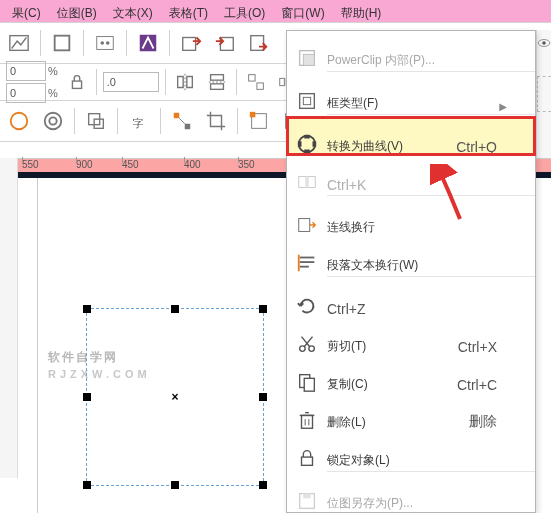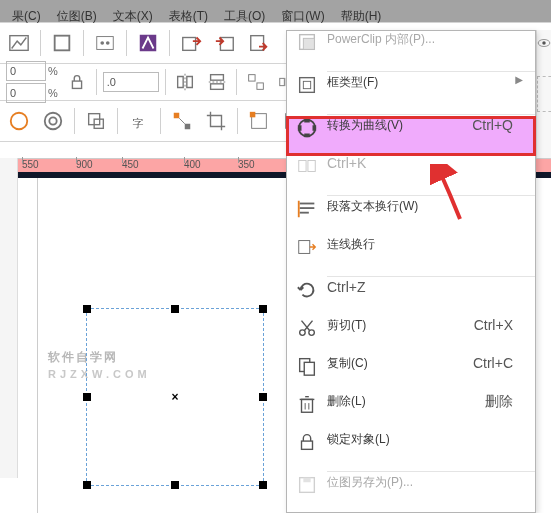--- a/index.html
+++ b/index.html
@@ -1,17 +1,17 @@
 <!DOCTYPE html>
 <html><head>
 <meta charset="utf-8">
 <style>
 *{box-sizing:border-box;margin:0;padding:0;font-family:"Microsoft YaHei",SimSun,sans-serif;font-size:12px;user-select:none}
 body{width:551px;height:513px;background:#fff;position:relative;overflow:hidden}
-.menubar{height:22px;display:flex;align-items:flex-start;padding:8px 4px;background:#a3a3a3}
+.menubar{height:22px;display:flex;align-items:flex-end;padding:0 4px;background:#f9a8d4}
 .menubar span{padding:0 8px;color:#333;cursor:default}
 .toolbar-sep{height:1px;background:#d4d4d4}
 .tb{height:40px;display:flex;align-items:center;padding:0 6px;gap:8px;background:#fff}
 .tb2{height:36px;display:flex;align-items:center;padding:0 6px;gap:6px;background:#fff}
 .icn{width:26px;height:26px;display:flex;align-items:center;justify-content:center;color:#555}
 .icn svg{width:22px;height:22px}
 .divider{width:1px;height:26px;background:#d0d0d0}
 .num-input{width:40px;height:20px;border:1px solid #bbb;display:flex;align-items:center;padding:0 3px;color:#555;font-size:11px}
 .pct{color:#666;font-size:11px}
 .toolbox{position:absolute;left:0;top:158px;width:18px;height:320px;background:#f5f5f5;border-right:1px solid #ddd}
@@ -22,30 +22,30 @@
 .canvas{position:absolute;left:38px;top:178px;right:0;bottom:0;background:#fff}
 .sel-box{position:absolute;left:48px;top:130px;width:178px;height:178px;border:1px dashed #6aa2d8}
 .handle{position:absolute;width:8px;height:8px;background:#000}
 .handle.nw{left:-4px;top:-4px}.handle.n{left:50%;top:-4px;margin-left:-4px}.handle.ne{right:-4px;top:-4px}
 .handle.w{left:-4px;top:50%;margin-top:-4px}.handle.e{right:-4px;top:50%;margin-top:-4px}
 .handle.sw{left:-4px;bottom:-4px}.handle.s{left:50%;bottom:-4px;margin-left:-4px}.handle.se{right:-4px;bottom:-4px}
 .center-x{position:absolute;left:50%;top:50%;transform:translate(-50%,-50%);font-weight:bold;color:#000}
 .watermark{position:absolute;left:10px;top:160px;color:#b8b8b8;font-size:26px;font-weight:bold;font-family:SimHei;letter-spacing:2px;text-shadow:1px 1px 0 #fff}
 .watermark small{display:block;font-size:11px;letter-spacing:4px;color:#c8c8c8}
 .dropdown{position:absolute;left:286px;top:30px;width:250px;background:#fff;border:1px solid #b5b5b5;box-shadow:2px 2px 6px rgba(0,0,0,.15)}
-.dd-row{height:38px;display:flex;align-items:flex-start;padding:0 10px 0 0;position:relative}
+.dd-row{height:38px;display:flex;align-items:flex-end;padding:0 26px 0 0;position:relative}
 .dd-iconcol{width:40px;display:flex;align-items:center;justify-content:center}
 .dd-iconcol svg{width:22px;height:22px}
 .dd-label{flex:1;color:#3a3a3a}
 .dd-label.disabled{color:#a8a8a8}
 .dd-short{color:#555;font-size:14px}
 .dd-short.disabled{color:#b0b0b0}
 .dd-arrow{width:12px;color:#888;font-size:10px;text-align:center}
 .dd-row.disabled .dd-iconcol{opacity:.55}
-.dd-row.highlight{outline:3px solid #e03030;outline-offset:-2px;background:#f0abfc}
+.dd-row.highlight{outline:3px solid #e03030;outline-offset:-2px;background:#fef9c3}
 .dd-sepline{height:1px;background:#e4e4e4;margin:2px 0 2px 40px}
 .red-arrow{position:absolute;left:430px;top:164px;pointer-events:none}
 .prop-strip{position:absolute;right:0;top:30px;width:15px;height:128px;background:#f7f7f7;border-left:1px solid #ddd}
 .mini-panel{position:absolute;right:-6px;top:76px;width:20px;height:36px;border:1px dashed #bbb}
 </style>
 </head>
 <body>
 
 <div class="menubar">
   <span>果(C)</span>
@@ -296,38 +296,38 @@
           <rect x="13" y="6" width="8" height="12" fill="none" stroke="#999"></rect>
         </svg>
       </div>
       <div class="dd-short disabled">Ctrl+K</div>
       <div class="dd-arrow"></div>
     </div>
     <div class="dd-sepline"></div>
     <div class="dd-row">
       <div class="dd-iconcol">
         <svg viewBox="0 0 24 24">
+          <rect x="3" y="5" width="12" height="14" fill="none" stroke="#666"></rect>
+          <path d="M15 12 h6 M18 9 l3 3 l-3 3" stroke="#e67e22" fill="none" stroke-width="1.5"></path>
+        </svg>
+      </div>
+      <div class="dd-label">连线换行</div>
+      <div class="dd-short"></div>
+      <div class="dd-arrow"></div>
+    </div>
+    <div class="dd-row">
+      <div class="dd-iconcol">
+        <svg viewBox="0 0 24 24">
           <line x1="4" y1="6" x2="20" y2="6" stroke="#666" stroke-width="2"></line>
           <line x1="4" y1="11" x2="20" y2="11" stroke="#666" stroke-width="2"></line>
           <line x1="4" y1="16" x2="14" y2="16" stroke="#666" stroke-width="2"></line>
           <rect x="2" y="3" width="2" height="18" fill="#e67e22"></rect>
         </svg>
       </div>
       <div class="dd-label">段落文本换行(W)</div>
-      <div class="dd-short"></div>
-      <div class="dd-arrow"></div>
-    </div>
-    <div class="dd-row">
-      <div class="dd-iconcol">
-        <svg viewBox="0 0 24 24">
-          <rect x="3" y="5" width="12" height="14" fill="none" stroke="#666"></rect>
-          <path d="M15 12 h6 M18 9 l3 3 l-3 3" stroke="#e67e22" fill="none" stroke-width="1.5"></path>
-        </svg>
-      </div>
-      <div class="dd-label">连线换行</div>
       <div class="dd-short"></div>
       <div class="dd-arrow"></div>
     </div>
     <div class="dd-sepline"></div>
     <div class="dd-row">
       <div class="dd-iconcol">
         <svg viewBox="0 0 24 24">
           <path d="M5 12 a7 7 0 1 1 2 5 M5 12 l-3 -3 M5 12 l3 -3" fill="none" stroke="#555" stroke-width="2"></path>
         </svg>
       </div>

